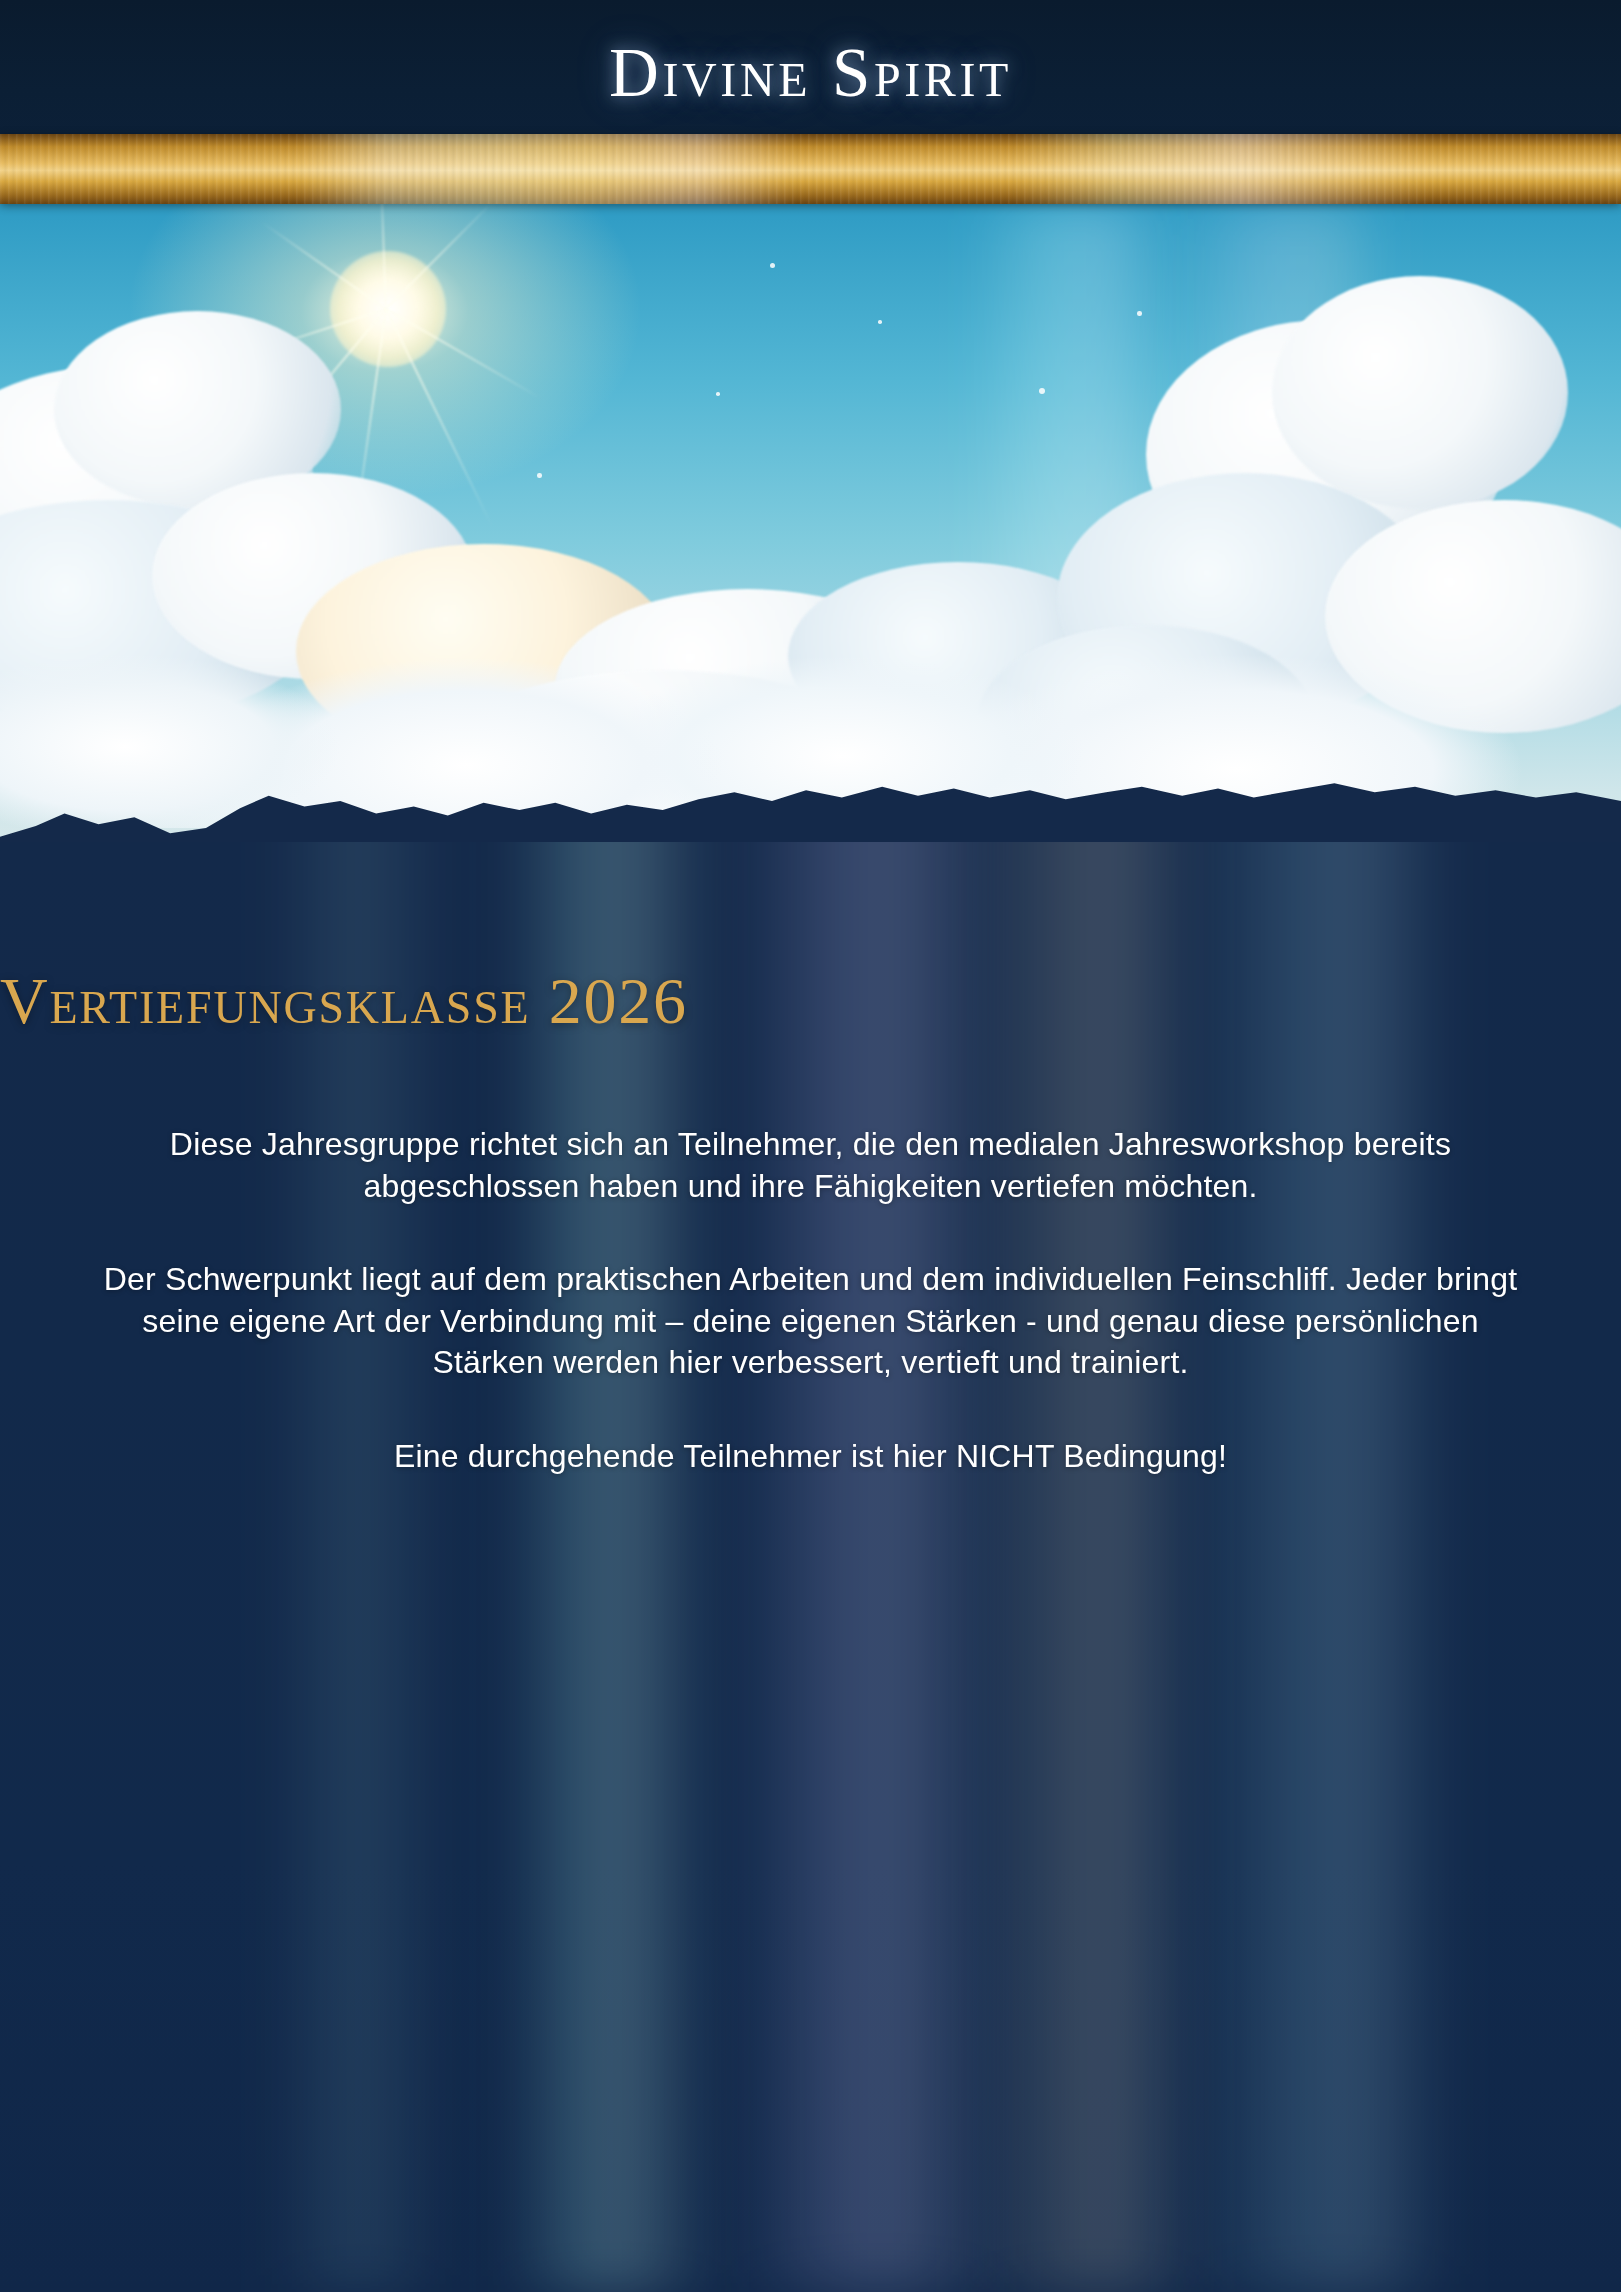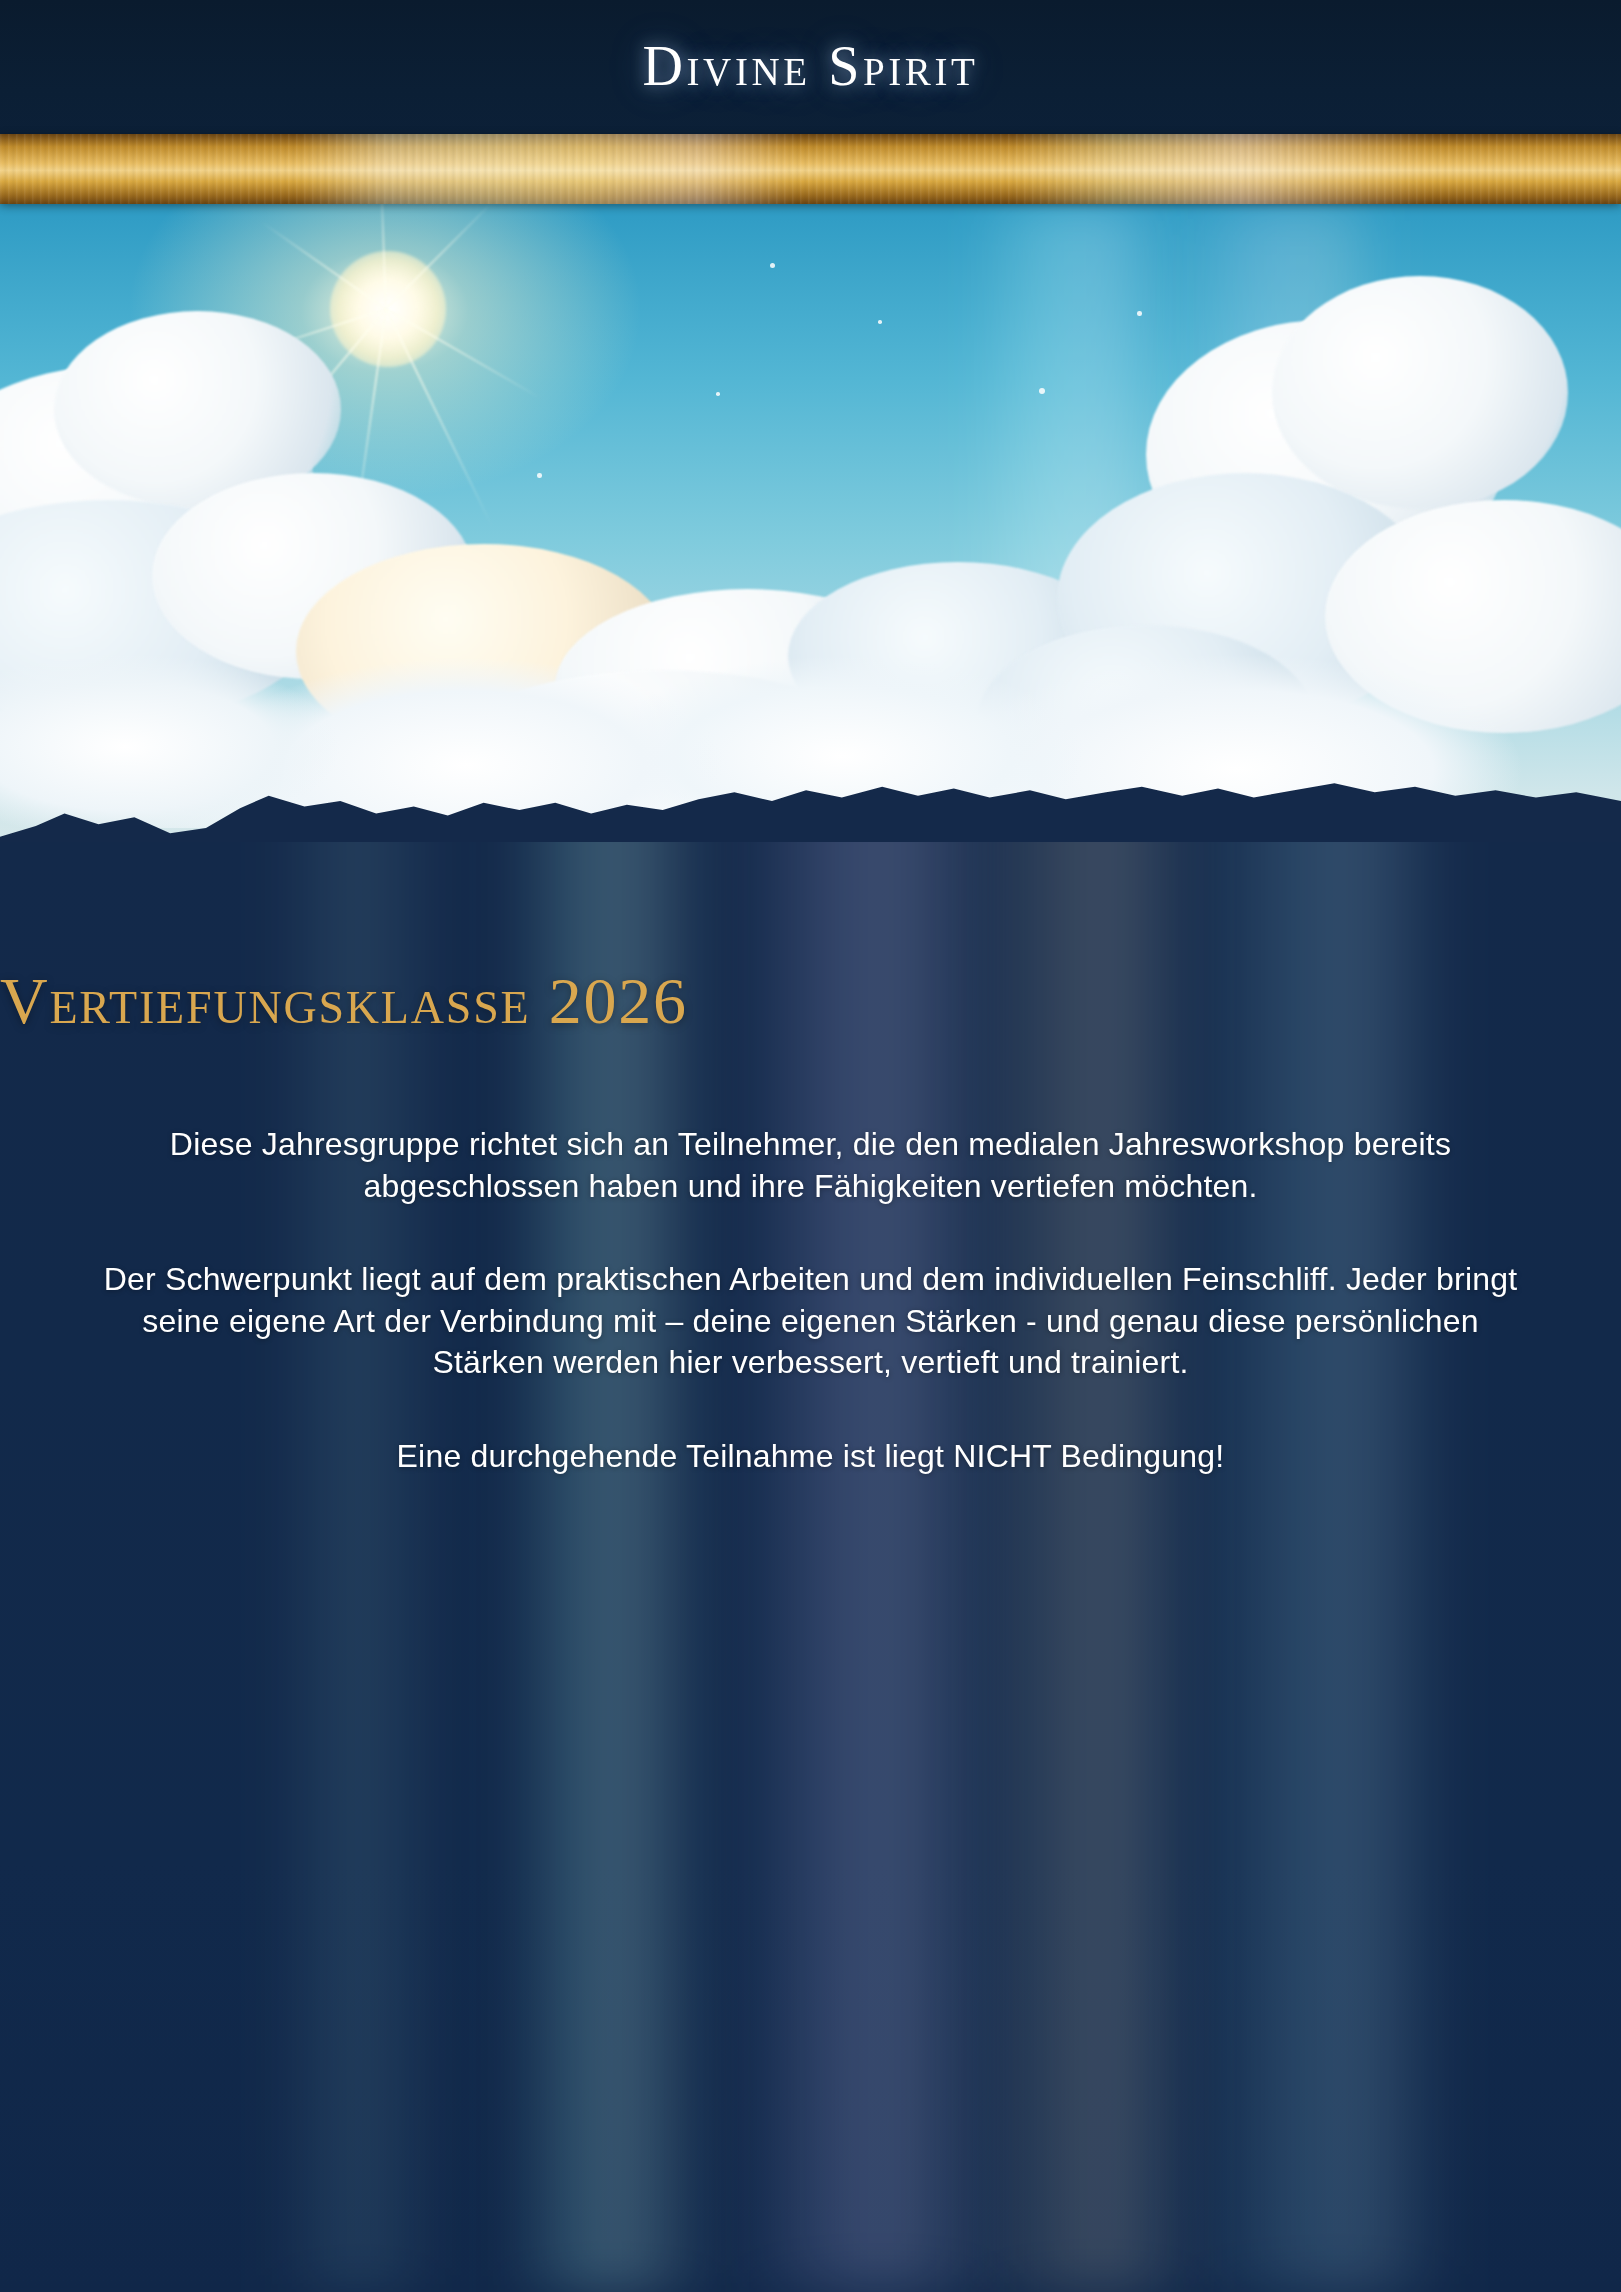--- a/index.html
+++ b/index.html
@@ -31,21 +31,21 @@
     background: linear-gradient(180deg, #0a1b2e 0%, #0b1f35 60%, #0c2038 100%);
     z-index: 5;
   }
   .brand-title {
     position: absolute;
     top: 34px;
     left: 0;
     width: 1621px;
     text-align: center;
     font-family: "Liberation Serif", serif;
-    font-size: 56px;
+    font-size: 69px;
     letter-spacing: 3.6px;
     color: #ffffff;
     font-variant: small-caps;
     text-shadow: 0 0 16px rgba(190,220,255,0.55), 0 0 36px rgba(140,180,255,0.35);
     z-index: 7;
     white-space: nowrap;
   }
   .gold-bar {
     position: absolute;
     top: 134px;
@@ -315,17 +315,17 @@
     <div class="aurora a2"></div>
     <div class="aurora a3"></div>
     <div class="aurora a4"></div>
   </div>
 
   <div class="section-title">Vertiefungsklasse 2026</div>
 
   <div class="copy">
     <p>Diese Jahresgruppe richtet sich an Teilnehmer, die den medialen Jahresworkshop bereits abgeschlossen haben und ihre Fähigkeiten vertiefen möchten.</p>
     <p>Der Schwerpunkt liegt auf dem praktischen Arbeiten und dem individuellen Feinschliff. Jeder bringt seine eigene Art der Verbindung mit – deine eigenen Stärken - und genau diese persönlichen Stärken werden hier verbessert, vertieft und trainiert.</p>
-    <p>Eine durchgehende Teilnahme ist liegt NICHT Bedingung!</p>
+    <p>Eine durchgehende Teilnehmer ist hier NICHT Bedingung!</p>
   </div>
 
 </div>
 
 
 </body></html>

